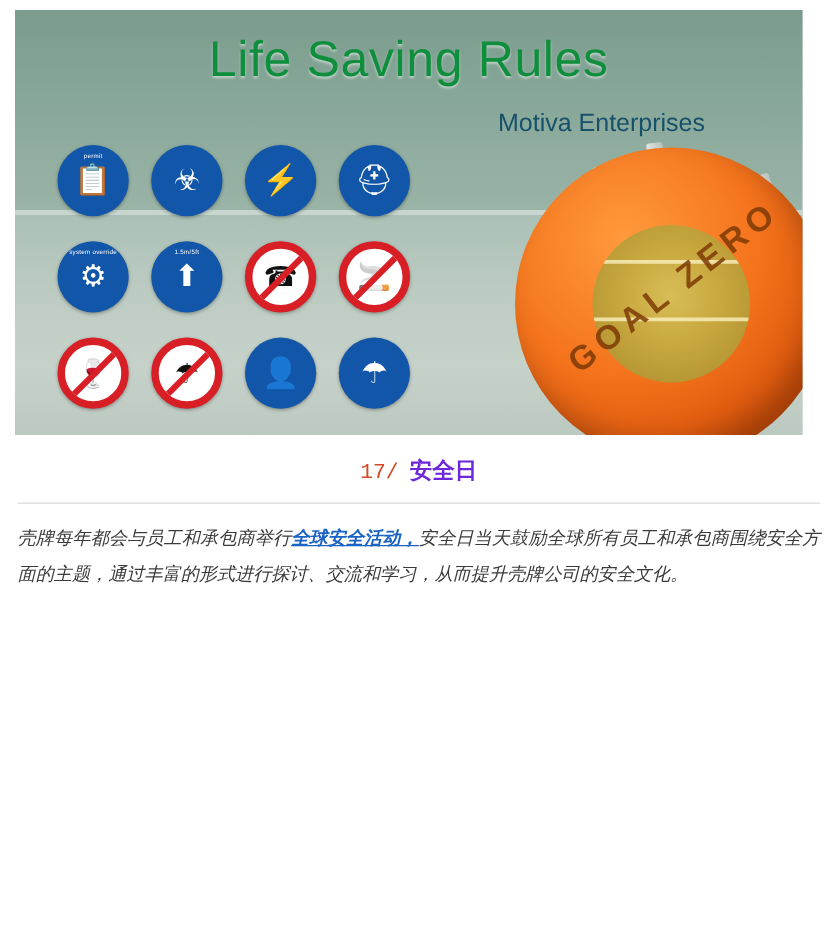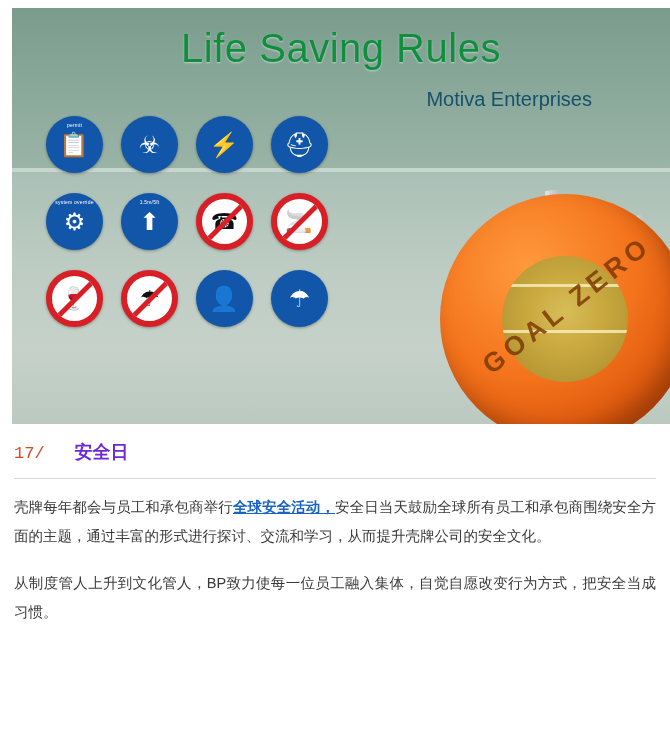--- a/index.html
+++ b/index.html
@@ -17,22 +17,22 @@
   .page {
     position: relative;
     width: 670px;
     height: 753px;
     background: #ffffff;
   }
 
   
   .hero {
     position: relative;
-    margin: 8px 0 0 12px;
-    height: 416px;
+    margin: 8px 28px 0 12px;
+    height: 340px;
     overflow: hidden;
     background: linear-gradient(to bottom, #7fa08f 0%, #8aa99a 18%, #94b0a3 30%, #a6bcb0 46%, #b9c9bf 62%, #c3d0c6 78%, #b7c5bb 100%);
   }
   .hero-sky {
     position: absolute;
     left: 0; top: 0; right: 0;
     height: 160px;
     background: linear-gradient(to bottom, #7b9c8d 0%, #86a697 40%, #9ab4a7 100%);
   }
   .hero-sea {
@@ -186,21 +186,22 @@
   .pole.p1 { left: 84px; top: 46px; transform: rotate(8deg); }
   .pole.p2 { left: 140px; top: 26px; transform: rotate(-6deg); height: 100px; }
   .pole.p3 { left: 190px; top: 36px; transform: rotate(-12deg); height: 90px; }
   .pole.p4 { left: 232px; top: 50px; transform: rotate(-18deg); height: 80px; }
 
   
   .section-head {
     margin: 16px 14px 0 14px;
     display: flex;
     align-items: baseline;
-    gap: 22px;
+    gap: 1px;
+    justify-content: center;
   }
   .sec-num {
     color: #d24a26;
     font-size: 17px;
     font-family: "Liberation Mono", monospace;
   }
   .sec-en {
     color: #2b2b2b;
     font-size: 17px;
     font-weight: bold;
@@ -223,20 +224,21 @@
     margin: 0 14px;
     padding-top: 14px;
   }
   p.para {
     margin: 0 0 18px 0;
     font-size: 14.5px;
     line-height: 2.0;
     color: #3a3a3a;
     text-align: justify;
     font-family: "Liberation Sans", sans-serif;
+    font-style: italic;
   }
   .hl {
     color: #1a63c4;
     font-weight: bold;
     text-decoration: underline;
   }
 </style>
 </head>
 <body>
 
@@ -313,16 +315,15 @@
     <span class="sec-num">17/</span>
     <span class="sec-cn">安全日</span>
   </div>
 
   <div class="divider"></div>
 
   <div class="body">
     <p class="para">
       <span>壳牌每年都会与员工和承包商举行</span><a class="hl" href="#">全球安全活动，</a><span>安全日当天鼓励全球所有员工和承包商围绕安全方面的主题，通过丰富的形式进行探讨、交流和学习，从而提升壳牌公司的安全文化。</span>
     </p>
-    <p class="para">从制度管人上升到文化管人，BP致力使每一位员工融入集体，自觉自愿改变行为方式，把安全当成习惯。</p>
   </div>
 
 </div>
 
 </body></html>

